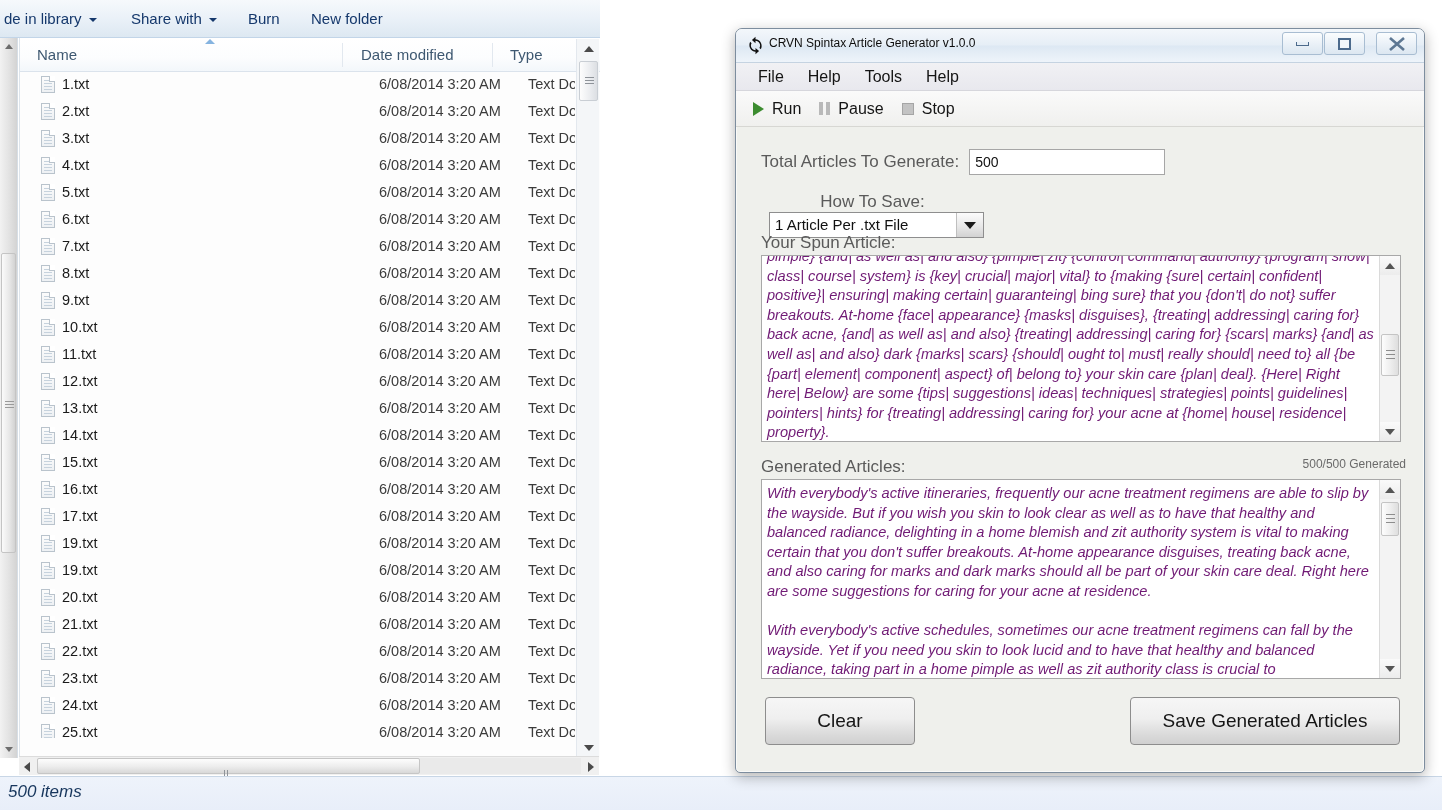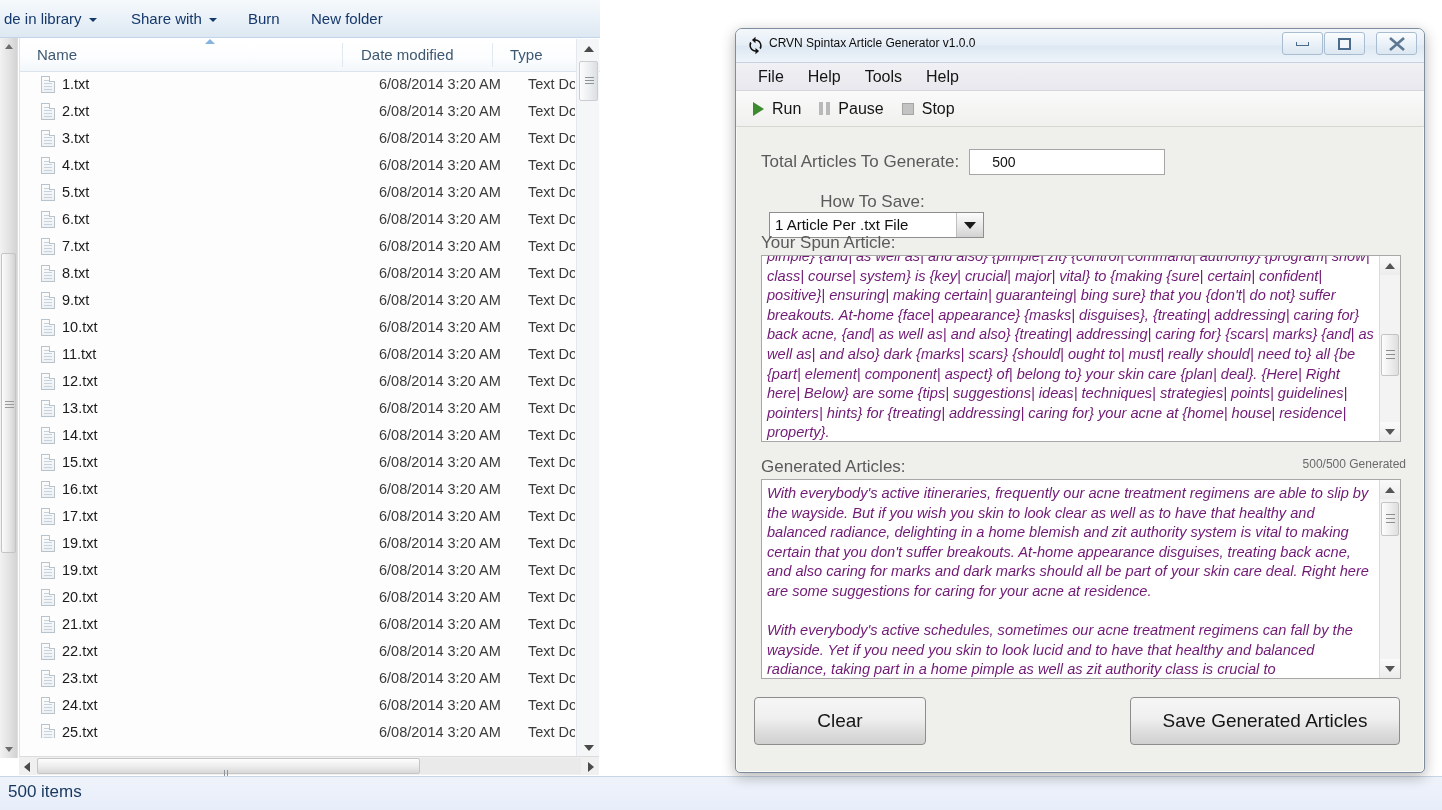--- a/index.html
+++ b/index.html
@@ -155,21 +155,21 @@
   #list-hscroll .hleft { left: 5px; border-right: 6px solid #4a4a4a; }
   #list-hscroll .hright { right: 5px; border-left: 6px solid #4a4a4a; }
 
   
   #statusbar {
     position: absolute; left: 0; top: 776px; width: 1442px; height: 34px;
     background: linear-gradient(to bottom, #eef3fb, #e8eef9);
     border-top: 1px solid #c8d6e6;
   }
   #status-text {
-    position: absolute; left: 8px; top: 5px; font-size: 17px; color: #17365d;
+    position: absolute; left: 8px; top: 5px; font-size: 17px; color: #17365d; font-style: italic;
   }
   #desktop-right {
     position: absolute; left: 600px; top: 0; width: 842px; height: 776px;
     background: #ffffff;
   }
 
   
   #app-window {
     position: absolute; left: 735px; top: 28px; width: 690px; height: 745px;
     background: #eff0ec;
@@ -231,21 +231,21 @@
   .ic-pause i { width: 4px; height: 13px; background: #b9b9b9; }
   .ic-stop { width: 12px; height: 12px; background: #c3c3c3; border: 1px solid #a5a5a5; }
 
   #app-body { position: relative; padding: 0; }
 
   .form-row { position: absolute; display: flex; align-items: center; }
   .form-label { font-size: 17px; color: #5a5a5a; white-space: nowrap; }
   .txt-input {
     background: #ffffff; border: 1px solid #a6a6a6;
     font-family: "Liberation Sans", sans-serif;
-    font-size: 14px; color: #111; padding: 3px 22px;
+    font-size: 14px; color: #111; padding: 3px 5px;
   }
 
   #combo {
     display: flex; align-items: stretch;
     background: #ffffff; border: 1px solid #8e8e8e; height: 26px;
   }
   #combo-value {
     padding: 3px 8px 0 5px; font-size: 15px; color: #101010; white-space: nowrap;
     min-width: 155px;
   }
@@ -640,16 +640,16 @@
               <i></i>
               <i></i>
             </div>
         </div>
         <div class="sbtn bot">
             <span class="ad"></span>
           </div>
       </div>
     </div>
 
-    <div class="big-btn" style="left:18px; top:570px; width:172px;">Clear</div>
+    <div class="big-btn" style="left:29px; top:570px; width:150px;">Clear</div>
     <div class="big-btn" style="left:394px; top:570px; width:270px;">Save Generated Articles</div>
   </div>
 </div>
 
 </body></html>

